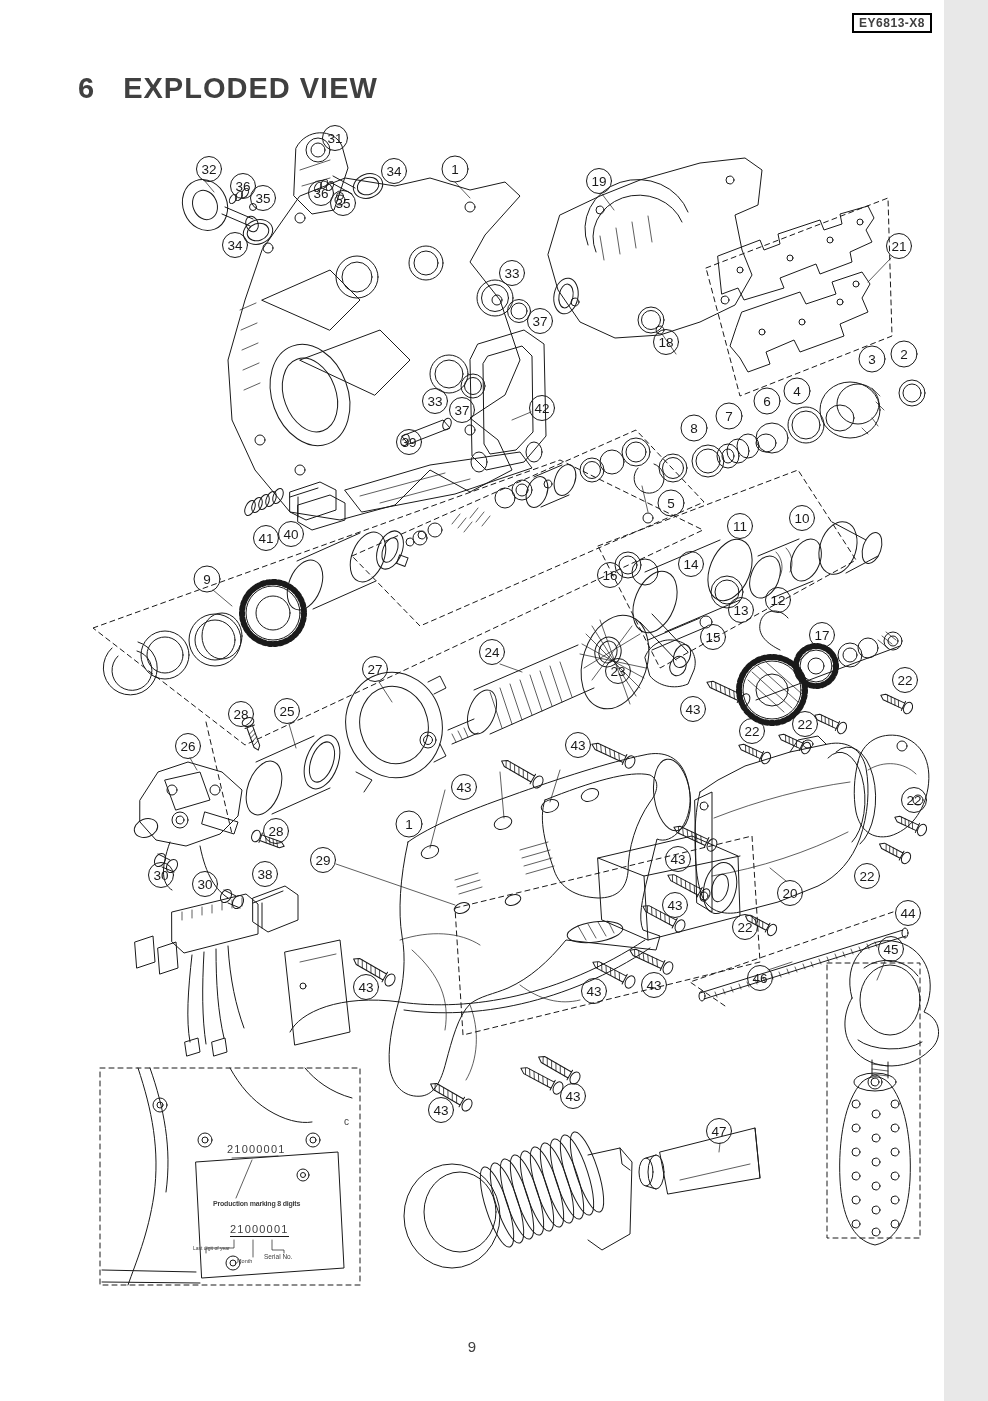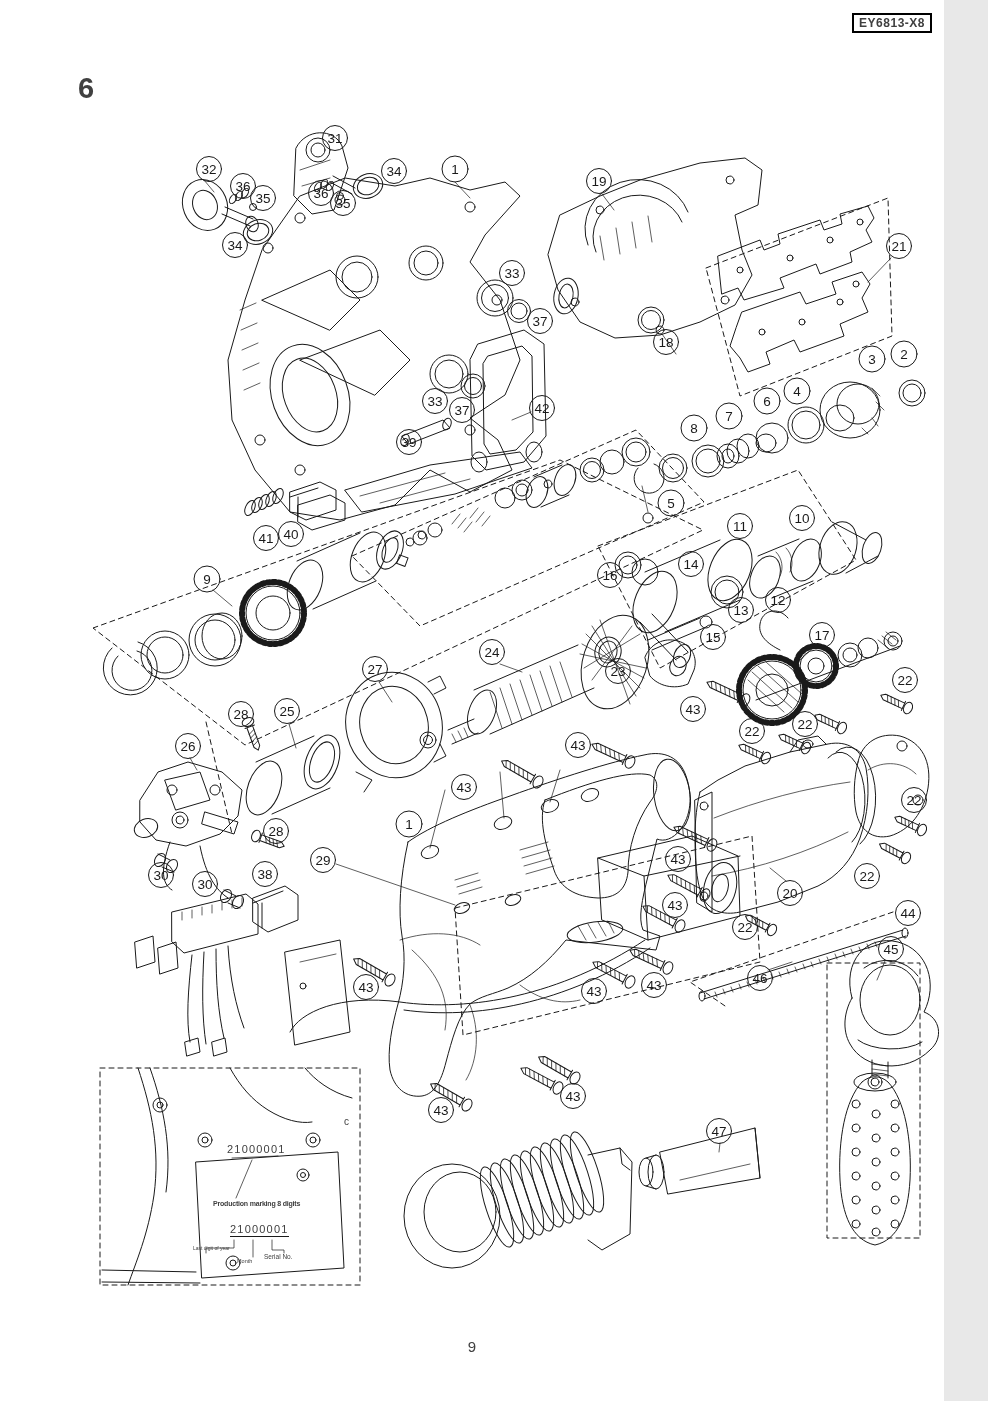--- a/index.html
+++ b/index.html
@@ -29,20 +29,21 @@
 </style>
 </head>
 <body>
 
 <div class="page">
 
   <div class="model-box">EY6813-X8</div>
 
   <div class="title">
     <span>6</span>
+    <span>EXPLODED VIEW</span>
   </div>
 
   <svg id="diagram" width="988" height="1401" viewBox="0 0 988 1401" xmlns="http://www.w3.org/2000/svg">
 
     <defs>
       <g id="screwL">
         <ellipse cx="0" cy="0" rx="4.5" ry="6.5"></ellipse>
         <path d="M6,-3.4 L37,-3.4 L42,0 L37,3.4 L6,3.4 M6,-5.5 L6,5.5"></path>
         <path class="thin" d="M10,-3.4 L14,3.4 M15,-3.4 L19,3.4 M20,-3.4 L24,3.4 M25,-3.4 L29,3.4 M30,-3.4 L34,3.4 M35,-3.4 L38,2.2"></path>
       </g>

